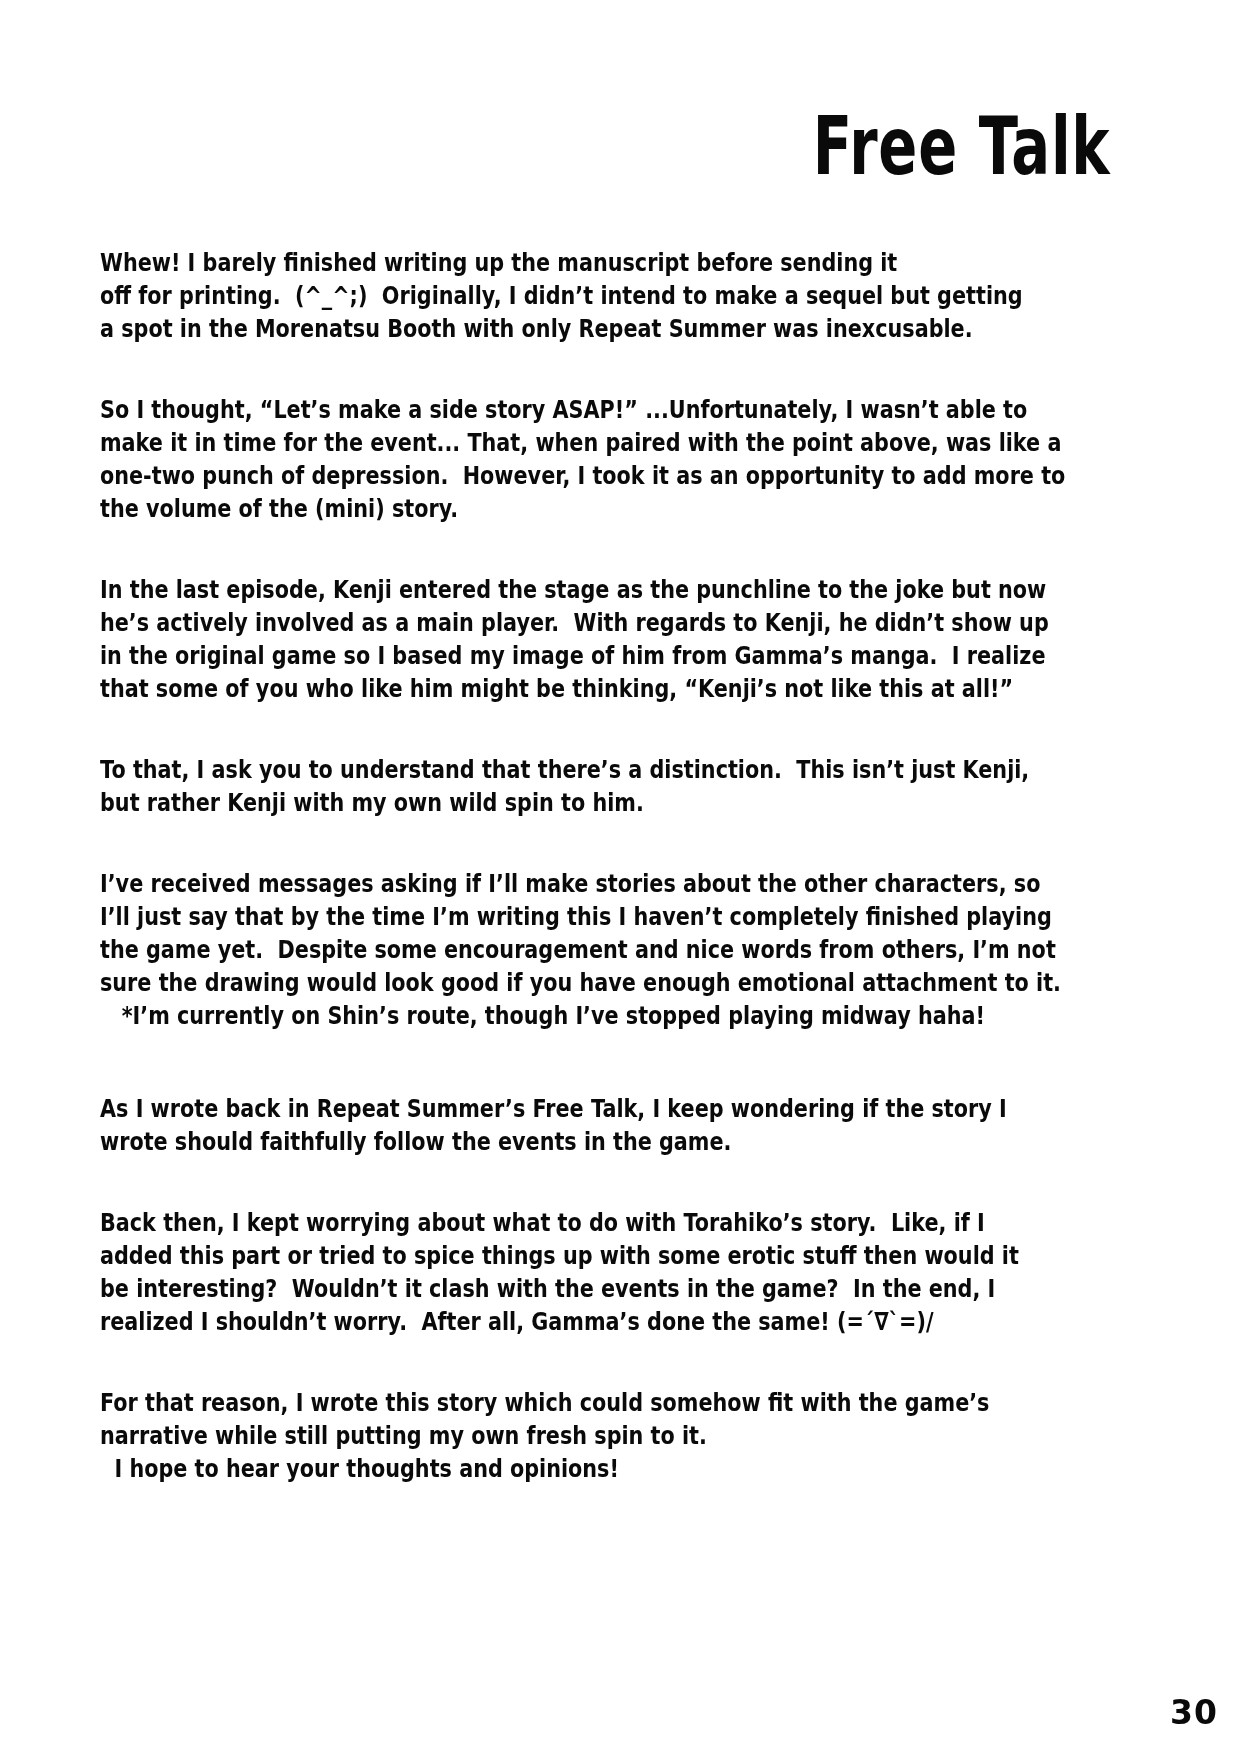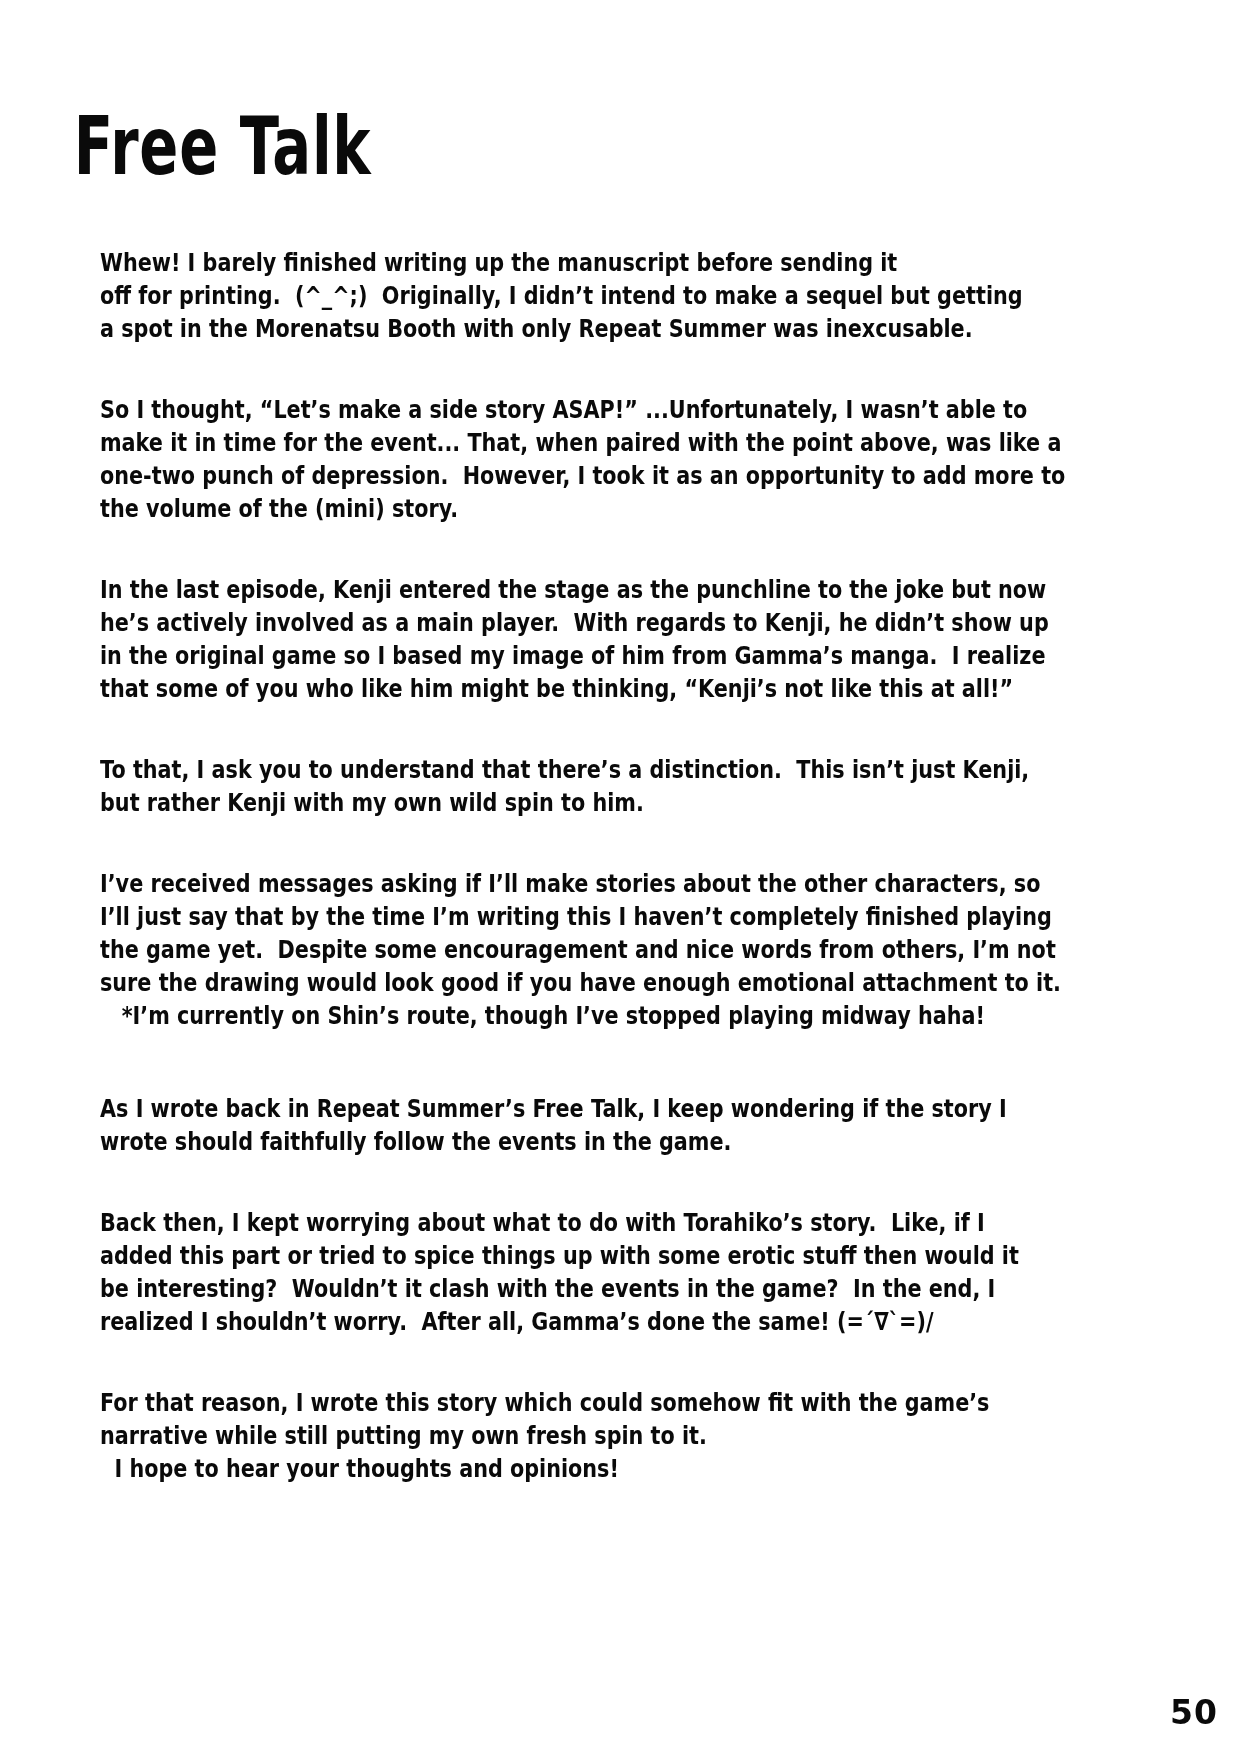--- a/index.html
+++ b/index.html
@@ -12,23 +12,23 @@
     width: 1240px;
     height: 1748px;
     background: #ffffff;
     color: #0a0a0a;
     font-family: "DejaVu Sans", sans-serif;
     overflow: hidden;
   }
   .title-wrap {
     position: absolute;
     top: 100px;
-    left: 16px;
+    left: 4px;
     width: 1164px;
-    text-align: left;
+    text-align: right;
   }
   .page-title {
     display: inline-block;
     margin: 0;
     font-size: 80px;
     font-weight: 700;
     letter-spacing: 1px;
     white-space: nowrap;
     transform: scaleX(0.72);
     transform-origin: center top;
@@ -92,15 +92,15 @@
 wrote should faithfully follow the events in the game.</div>
     <div class="para">Back then, I kept worrying about what to do with Torahiko’s story.  Like, if I
 added this part or tried to spice things up with some erotic stuff then would it
 be interesting?  Wouldn’t it clash with the events in the game?  In the end, I
 realized I shouldn’t worry.  After all, Gamma’s done the same! (=´∇`=)/</div>
     <div class="para">For that reason, I wrote this story which could somehow fit with the game’s
 narrative while still putting my own fresh spin to it.
   I hope to hear your thoughts and opinions!</div>
   </div>
 
-  <div class="page-number">50</div>
+  <div class="page-number">30</div>
 
 </div>
 
 </body></html>

